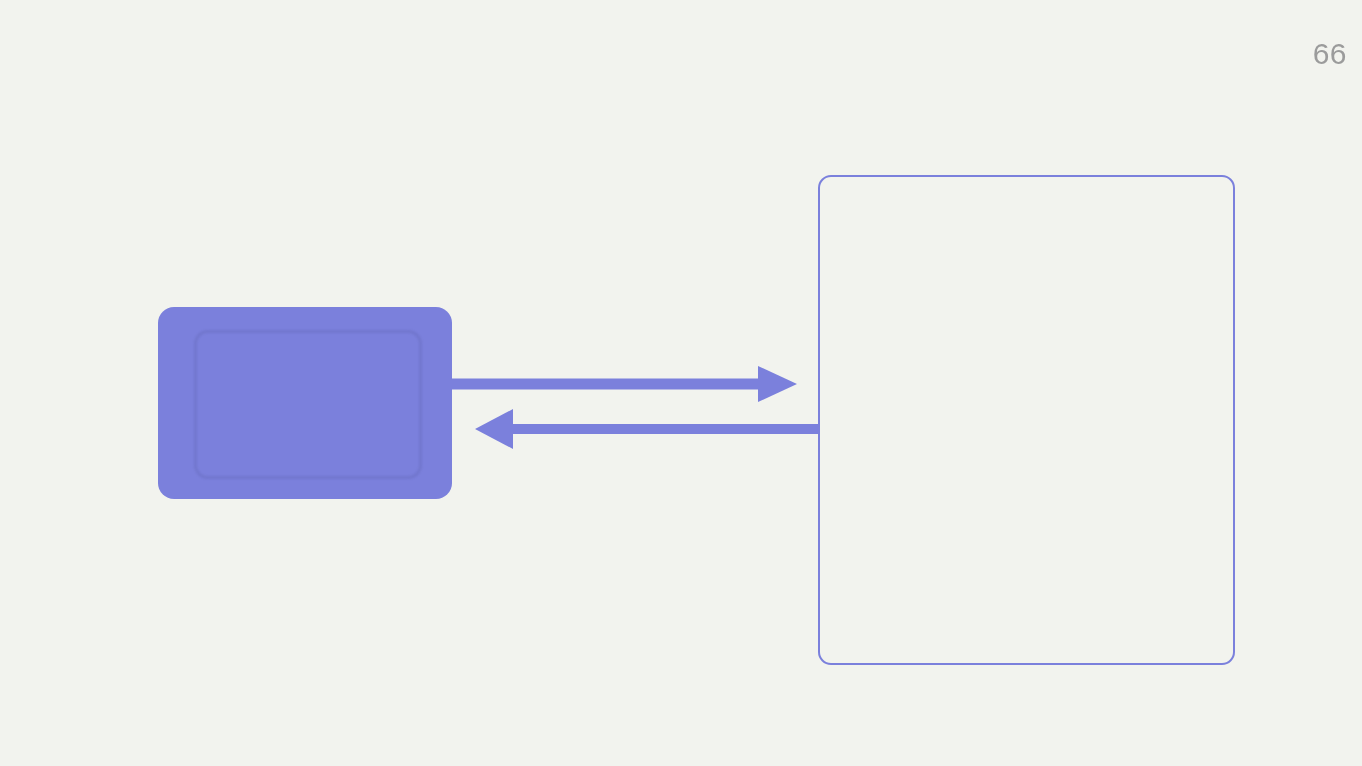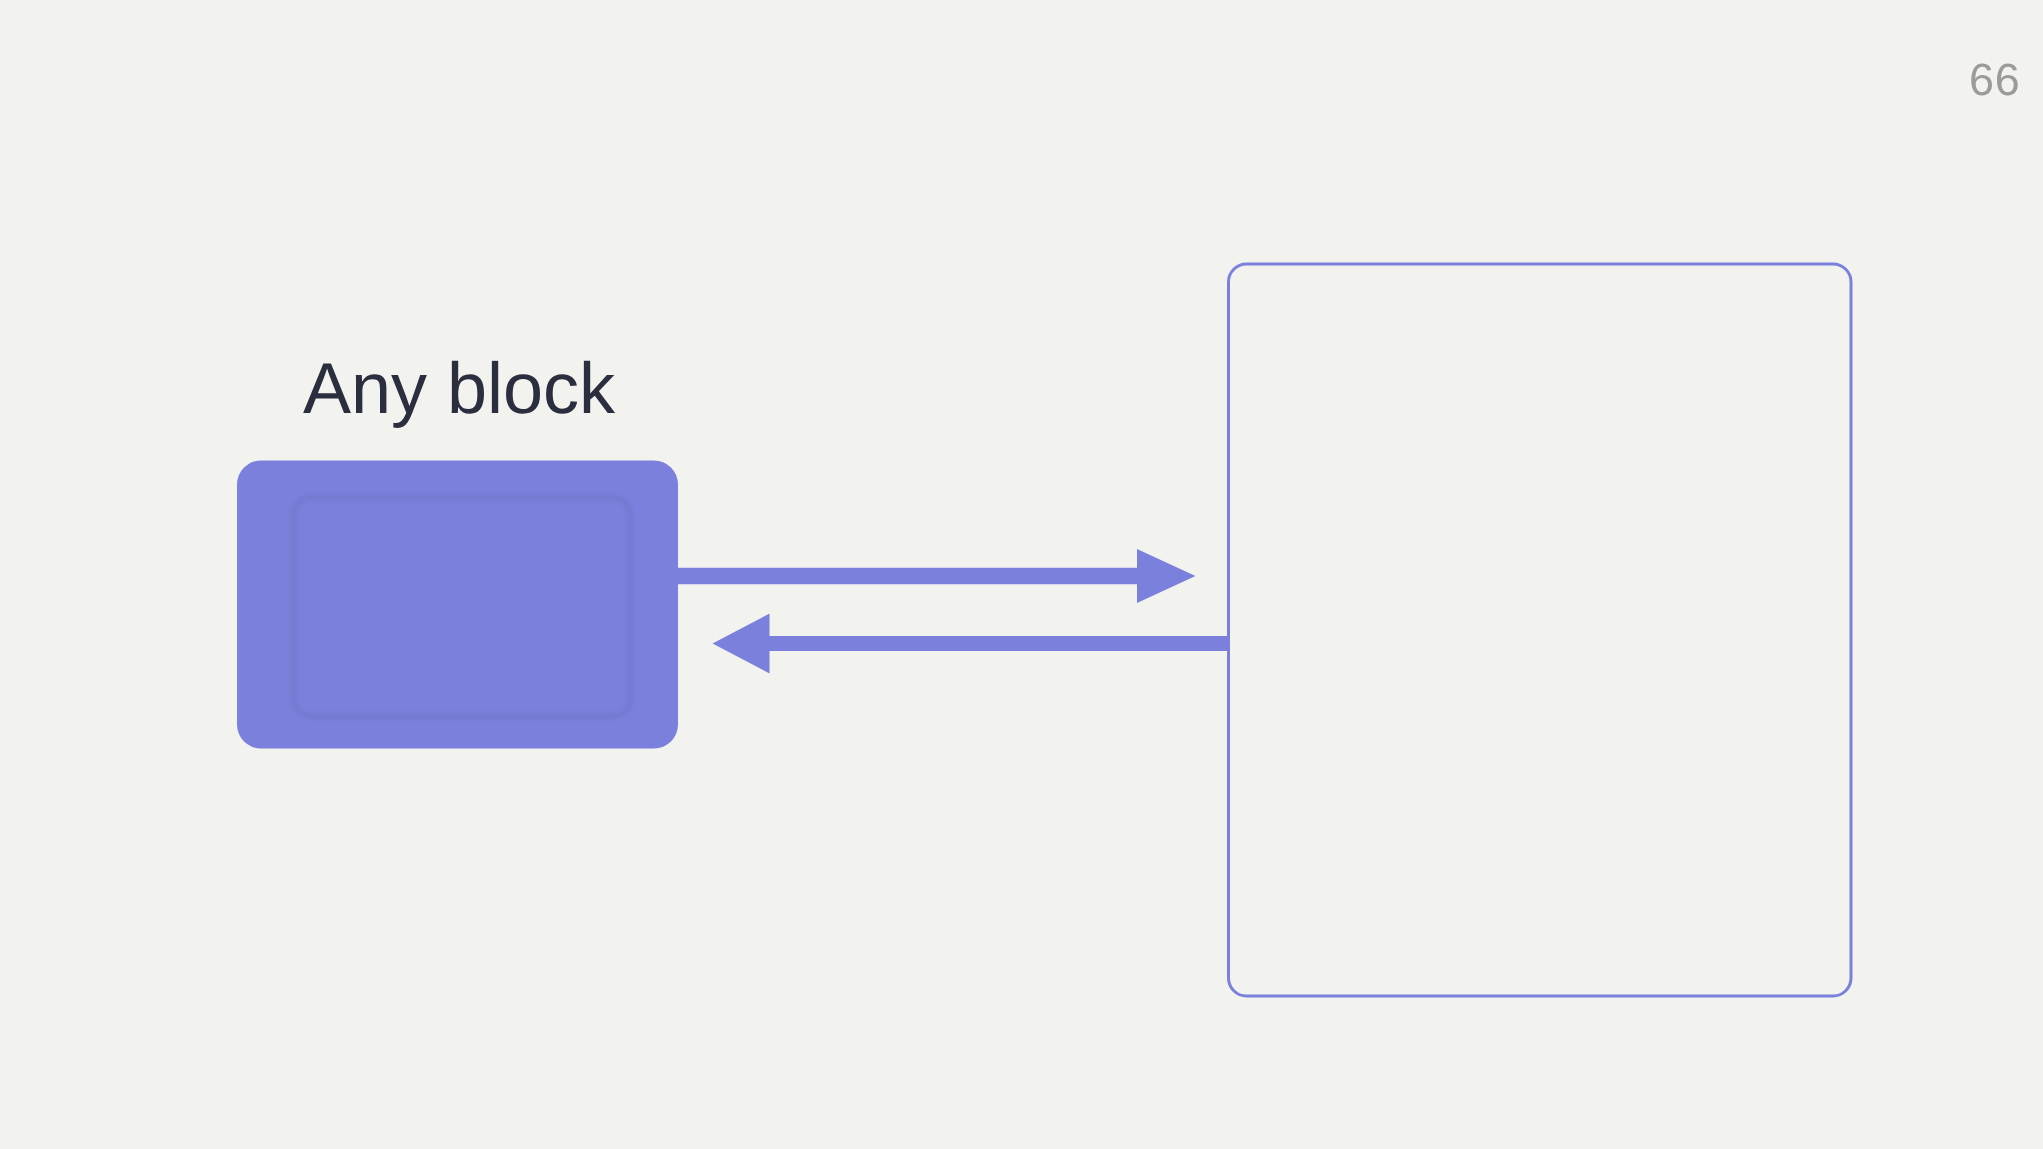--- a/index.html
+++ b/index.html
@@ -86,21 +86,20 @@
   .arrow-left  { left: 474px; top: 407px; }
 </style>
 </head>
 <body>
 
 <div class="slide">
 
   <span class="page-number">66</span>
 
 
-  <div class="block-label">Any block</div>
 
   <div class="any-block-shape">
     <div class="inner-block-outline"></div>
   </div>
 
   <div class="app-container"></div>
 
   <svg class="arrow-svg arrow-right" width="348" height="44" viewBox="0 0 348 44">
     <rect class="arrow-shape" x="0" y="16.5" width="313" height="11"></rect>
     <polygon class="arrow-shape" points="308,4 347,22 308,40"></polygon>

